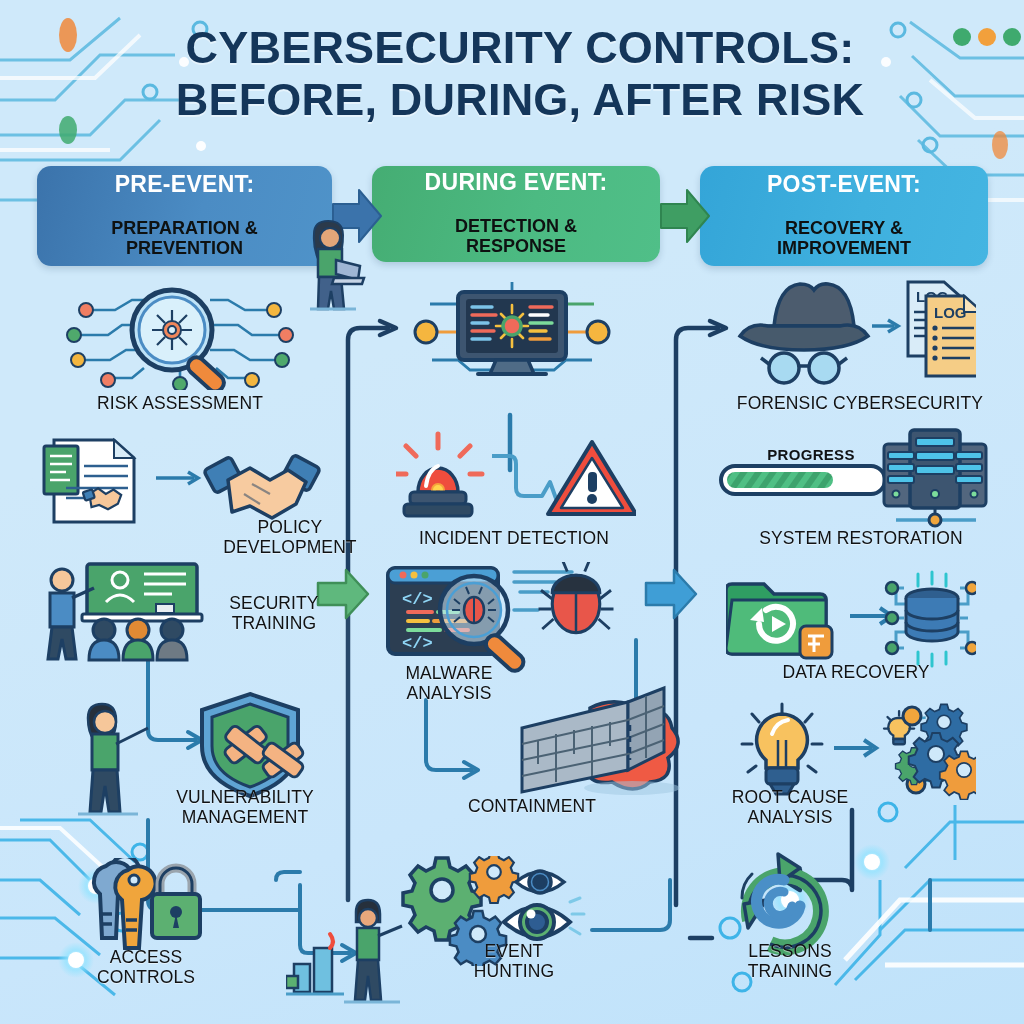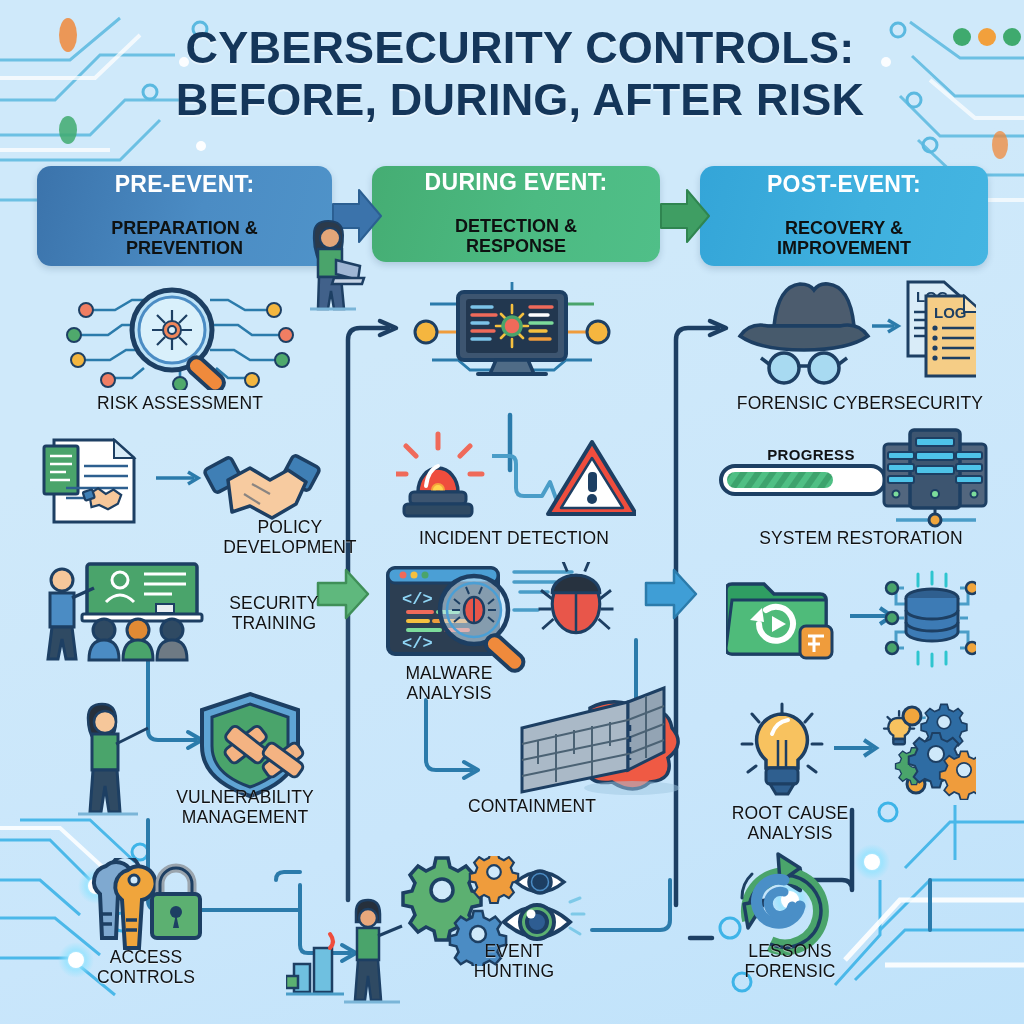--- a/index.html
+++ b/index.html
@@ -710,18 +710,19 @@
 
   <div class="node-label" style="left:398px;top:529px;width:232px;">INCIDENT DETECTION</div>
   <div class="node-label" style="left:378px;top:664px;width:142px;">MALWARE
 ANALYSIS</div>
   <div class="node-label" style="left:442px;top:797px;width:180px;">CONTAINMENT</div>
   <div class="node-label" style="left:444px;top:942px;width:140px;">EVENT
 HUNTING</div>
 
   <div class="node-label" style="left:700px;top:394px;width:320px;">FORENSIC CYBERSECURITY</div>
   <div class="node-label" style="left:716px;top:529px;width:290px;">SYSTEM RESTORATION</div>
-  <div class="node-label" style="left:700px;top:788px;width:180px;margin-top:16px;">ROOT CAUSE
+  <div class="node-label" style="left:716px;top:663px;width:280px;">DATA RECOVERY</div>
+  <div class="node-label" style="left:700px;top:788px;width:180px;">ROOT CAUSE
 ANALYSIS</div>
   <div class="node-label" style="left:700px;top:942px;width:180px;">LESSONS
-FORENSIC</div>
+TRAINING</div>
 
 </div>
 
 </body></html>

